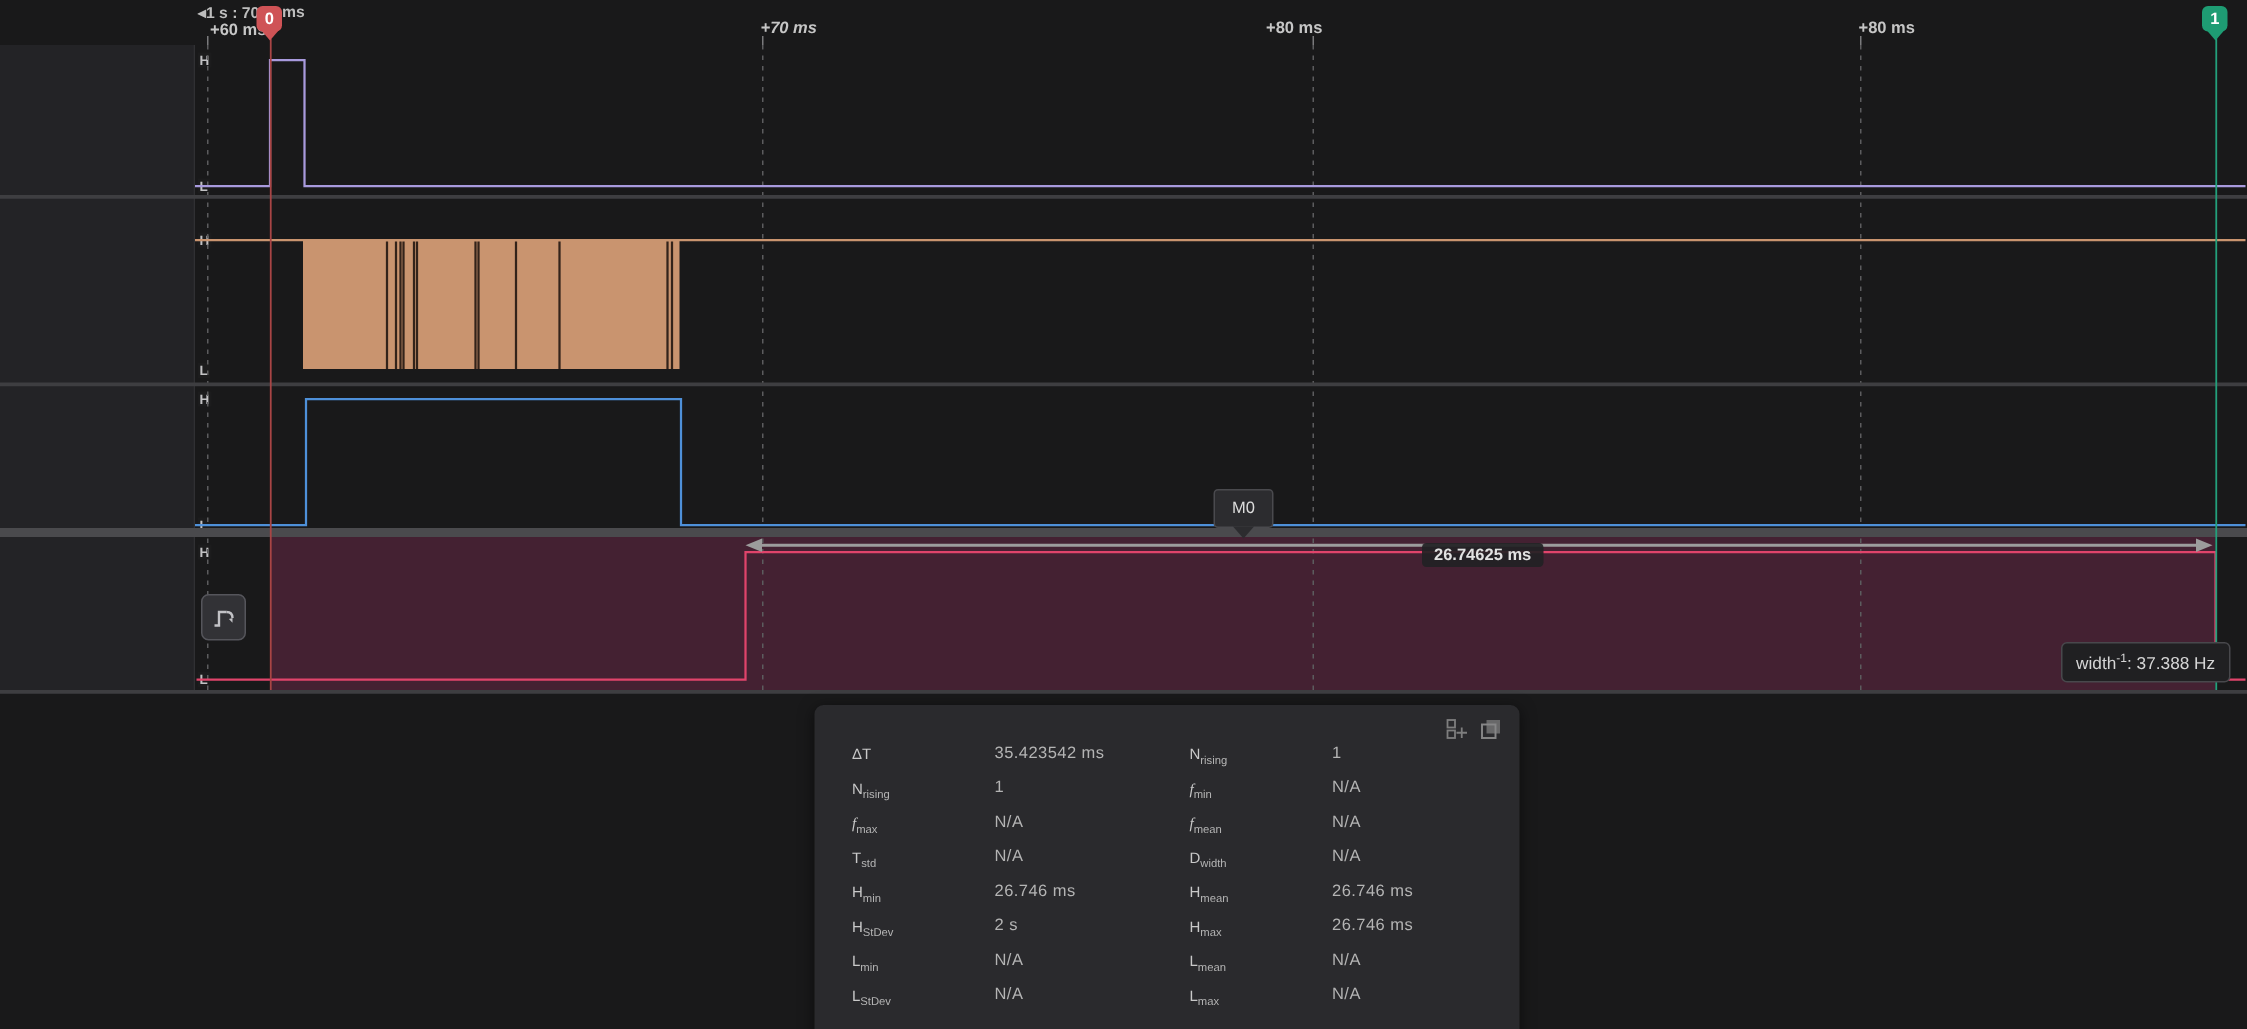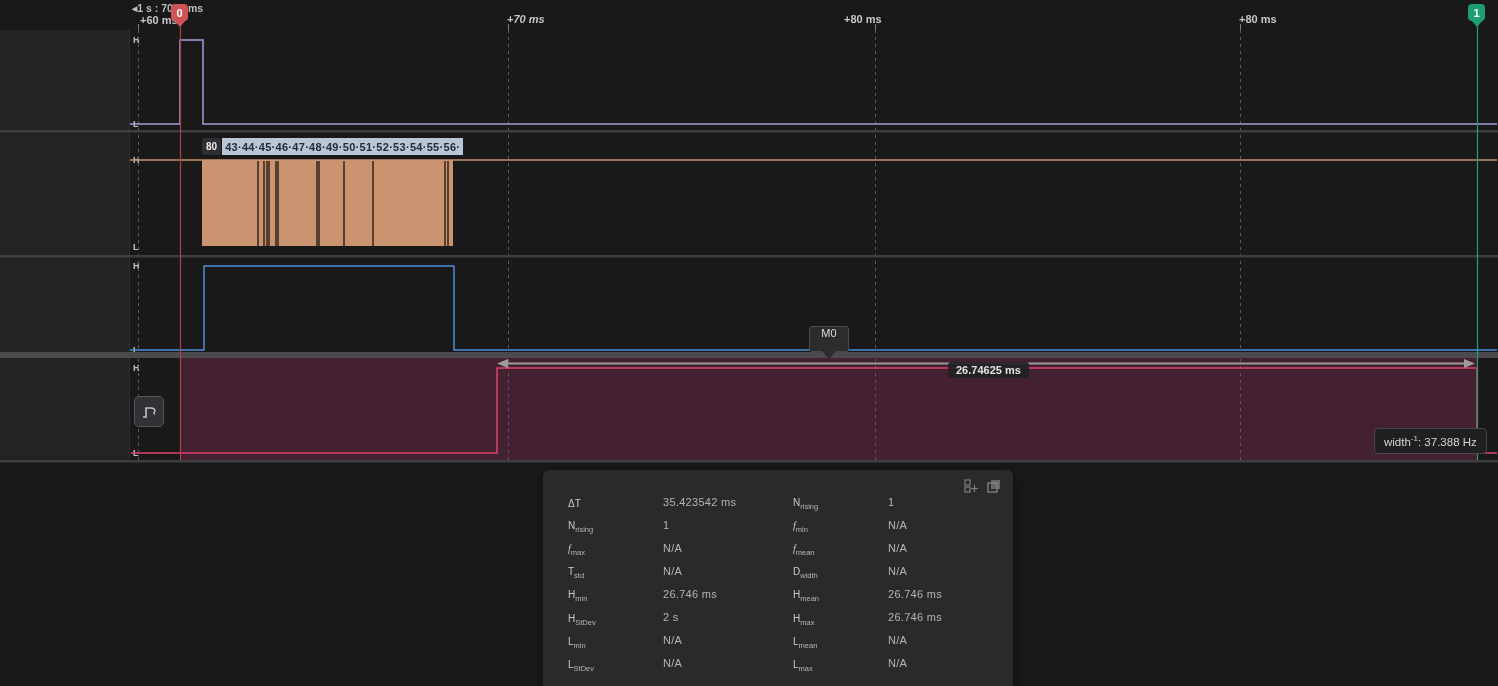--- a/index.html
+++ b/index.html
@@ -22,21 +22,21 @@
   .pin-body{width:17px;height:17px;border-radius:4px;color:#fff;font-size:11px;font-weight:bold;
             display:flex;align-items:center;justify-content:center;}
   .pin-tail{width:0;height:0;border-left:6px solid transparent;border-right:6px solid transparent;
             border-top:7px solid;margin:-1px auto 0 auto;}
   .badge-row{position:absolute;left:202px;top:138px;height:17px;display:flex;align-items:stretch;z-index:4;}
   .byte-badge{background:#2f2f33;color:#ececec;font-size:10px;font-weight:bold;border-radius:3px;
               padding:1px 4px;display:flex;align-items:center;margin-right:1px;}
   .byte-stream{background:var(--byte_highlight);color:#232c38;font-size:11px;font-weight:bold;
                letter-spacing:.3px;padding:0 3px;display:flex;align-items:center;white-space:nowrap;}
   .tipbox{position:absolute;background:#2c2c2f;border:1px solid #4a4a4e;border-radius:3px;color:#dcdcdc;
-          font-size:11px;display:flex;justify-content:center;z-index:7;}
+          font-size:11px;display:flex;align-items:center;justify-content:center;z-index:7;}
   .tip-tail{position:absolute;left:50%;bottom:-8px;transform:translateX(-50%);width:0;height:0;
             border-left:7px solid transparent;border-right:7px solid transparent;border-top:8px solid #2c2c2f;}
   .mlabel{position:absolute;background:rgba(34,34,36,.92);border-radius:3px;color:#e2e2e2;
           font-size:11px;font-weight:bold;padding:2px 8px;z-index:7;white-space:nowrap;}
   .freq-tip{position:absolute;background:#202022;border:1px solid #48484c;border-radius:4px;color:#d5d5d5;
             font-size:11.5px;padding:5px 9px;z-index:8;white-space:nowrap;}
   .freq-tip sup{font-size:8px;}
   .trig-btn{position:absolute;left:134px;top:396px;width:28px;height:29px;background:#323236;
             border:1px solid #55555b;border-radius:5px;display:flex;align-items:center;justify-content:center;z-index:5;}
   .ch-row{position:absolute;left:0;width:129px;}
@@ -152,24 +152,20 @@
 
   <div class="hl" style="top:40px;">H</div>
   <div class="hl" style="top:124px;">L</div>
   <div class="hl" style="top:160px;">H</div>
   <div class="hl" style="top:247px;">L</div>
   <div class="hl" style="top:266px;">H</div>
   <div class="hl" style="top:350px;">L</div>
   <div class="hl" style="top:368px;">H</div>
   <div class="hl" style="top:453px;">L</div>
 
-  <div class="badge-row">
-    <span class="byte-badge">80</span>
-    <span class="byte-stream">43·44·45·46·47·48·49·50·51·52·53·54·55·56·</span>
-  </div>
 
   <div class="trig-btn">
     <svg class="abs" style="position:static" width="18" height="18" viewBox="0 0 18 18">
       <polyline points="3,14 6,14 6,5 11,5" fill="none" stroke="#c2c2c6" stroke-width="1.6"></polyline>
       <path d="M11 5 q4 0 4 4" fill="none" stroke="#c2c2c6" stroke-width="1.6"></path>
       <polygon points="15,9 12.6,9.6 15,12.2" fill="#c2c2c6"></polygon>
     </svg>
   </div>
 
   <div class="tipbox" style="left:809px;top:326px;width:38px;height:24px;">

